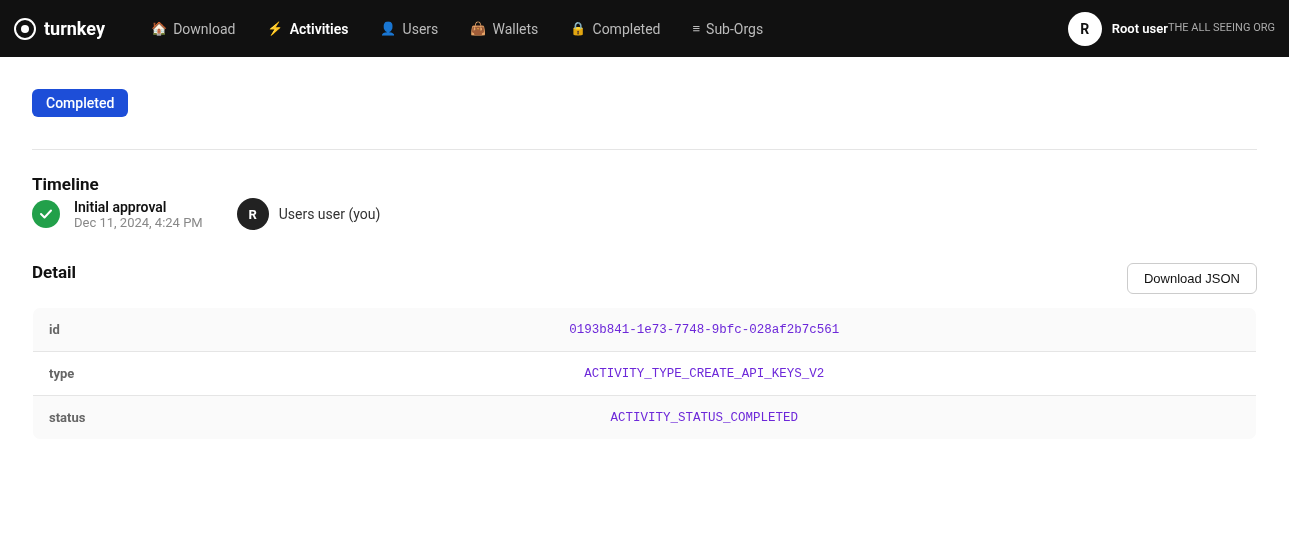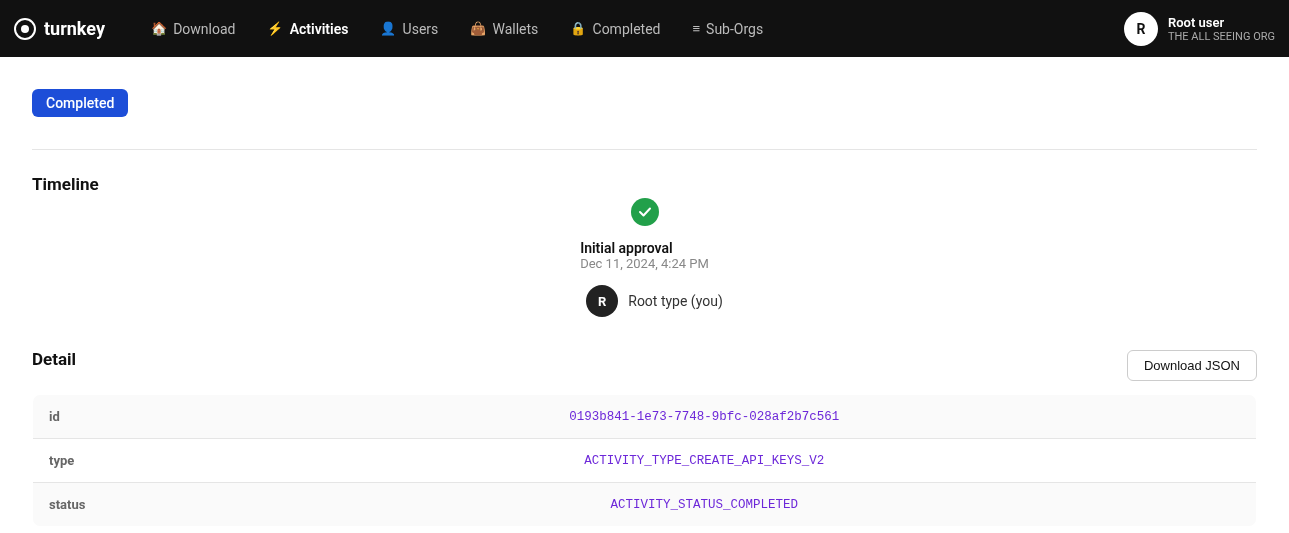--- a/index.html
+++ b/index.html
@@ -40,21 +40,21 @@
     .nav-link-icon { font-size: 13px; }
     .nav-user {
       display: flex; align-items: center; gap: 10px; margin-left: auto;
     }
     .nav-user-avatar {
       width: 34px; height: 34px; border-radius: 50%;
       background: #fff; color: #111;
       display: flex; align-items: center; justify-content: center;
       font-weight: 700; font-size: 14px;
     }
-    .nav-user-info { display: flex; flex-direction: column; }
+    .nav-user-info { display: flex; flex-direction: row; }
     .nav-user-name { font-size: 13px; font-weight: 600; color: #fff; }
     .nav-user-org { font-size: 11px; color: #aaa; }
 
     
     .main { background: #fff; min-height: calc(533px - 57px); padding: 32px 32px 0 32px; }
 
     
     .page-header {
       display: flex; align-items: center; justify-content: space-between;
       margin-bottom: 32px;
@@ -72,21 +72,21 @@
     
     .section-divider {
       border: none; border-top: 1px solid #e5e5e5;
       margin: 0 0 24px 0;
     }
 
     
     .section-title { font-size: 17px; font-weight: 700; color: #111; margin-bottom: 4px; }
 
     .timeline-item {
-      display: flex; align-items: center; gap: 14px; flex-direction: column;
+      display: flex; align-items: center; gap: 14px;
     }
     .timeline-check {
       width: 28px; height: 28px; border-radius: 50%;
       background: #22a04a;
       display: flex; align-items: center; justify-content: center;
       flex-shrink: 0;
     }
     .timeline-check svg { width: 14px; height: 14px; }
     .timeline-info { display: flex; flex-direction: column; }
     .timeline-label { font-size: 14px; font-weight: 600; color: #111; }
@@ -212,21 +212,21 @@
         </svg>
       </div>
       <div class="timeline-info">
         <span class="timeline-label">Initial approval</span>
         <span class="timeline-date">Dec 11, 2024, 4:24 PM</span>
       </div>
       <div class="timeline-user">
         <div class="timeline-avatar">
           <span>R</span>
         </div>
-        <span class="timeline-username">Root type (you)</span>
+        <span class="timeline-username">Users user (you)</span>
       </div>
     </div>
   </div>
 
   <div class="detail-header">
     <h2 class="section-title" style="margin-bottom:13px;">Detail</h2>
     <button class="download-btn">Download JSON</button>
   </div>
 
   <table class="detail-table">

